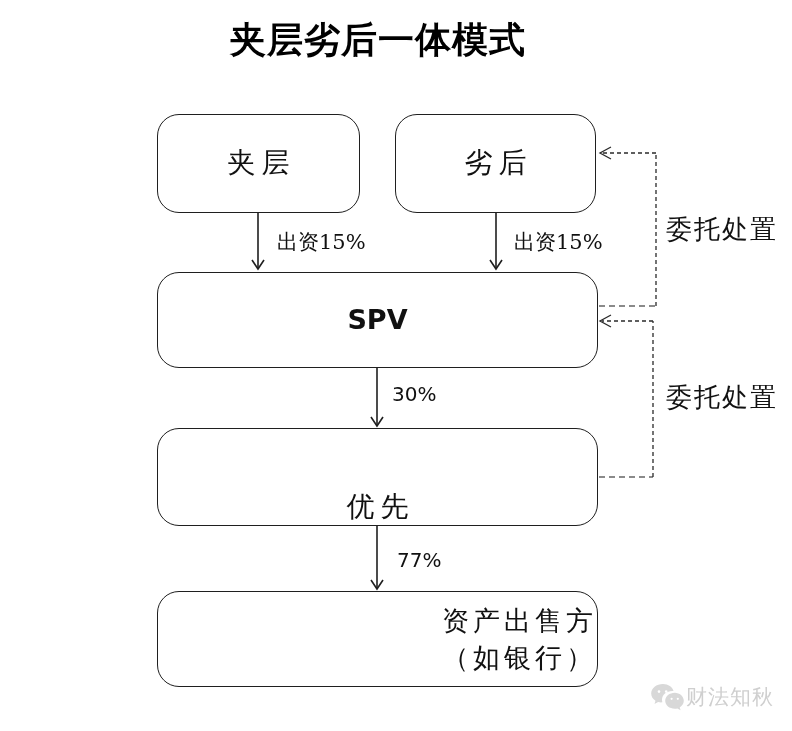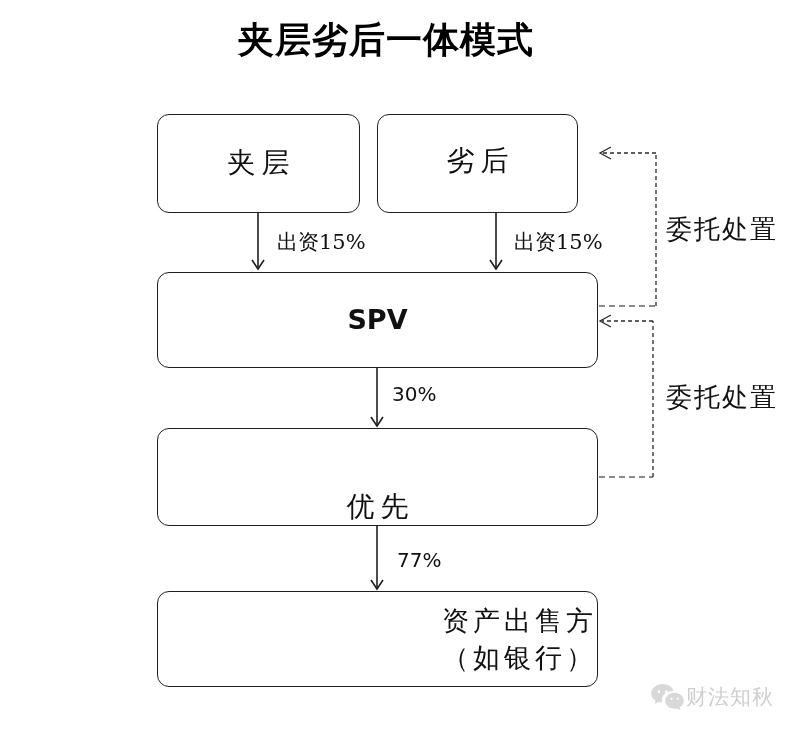--- a/index.html
+++ b/index.html
@@ -7,48 +7,48 @@
     position: relative;
     width: 792px;
     height: 731px;
     background: #ffffff;
     overflow: hidden;
     font-family: "DejaVu Serif", serif;
     color: #111111;
   }
   .title {
     position: absolute;
-    left: 166px;
+    left: 158px;
     top: 16px;
     width: 440px;
     text-align: center;
     font-family: "DejaVu Sans", "Liberation Sans", sans-serif;
     font-weight: 700;
     font-size: 36px;
     letter-spacing: 1px;
     color: #000000;
     white-space: nowrap;
   }
   .node {
     position: absolute;
     box-sizing: border-box;
     border: 1.6px solid #1f1f1f;
-    border-radius: 12px;
+    border-radius: 22px;
     background: #ffffff;
     display: flex;
     flex-direction: column;
     align-items: center;
     justify-content: center;
     font-size: 28px;
     letter-spacing: 6px;
     text-indent: 6px;
     line-height: 1.3;
   }
   .node-mezzanine  { left: 157px; top: 114px; width: 203px; height: 99px; }
-  .node-subordinate{ left: 377px; top: 114px; width: 201px; height: 99px; font-family: Liberation Mono, monospace; }
+  .node-subordinate{ left: 395px; top: 114px; width: 201px; height: 99px; }
   .node-spv {
     left: 157px; top: 272px; width: 441px; height: 96px;
     font-family: "DejaVu Sans", "Liberation Sans", sans-serif;
     font-weight: 700;
     font-size: 27px;
     letter-spacing: 0;
     text-indent: 0;
   }
   .node-senior { left: 157px; top: 428px; width: 441px; height: 98px; justify-content: flex-end; }
   .node-seller {

